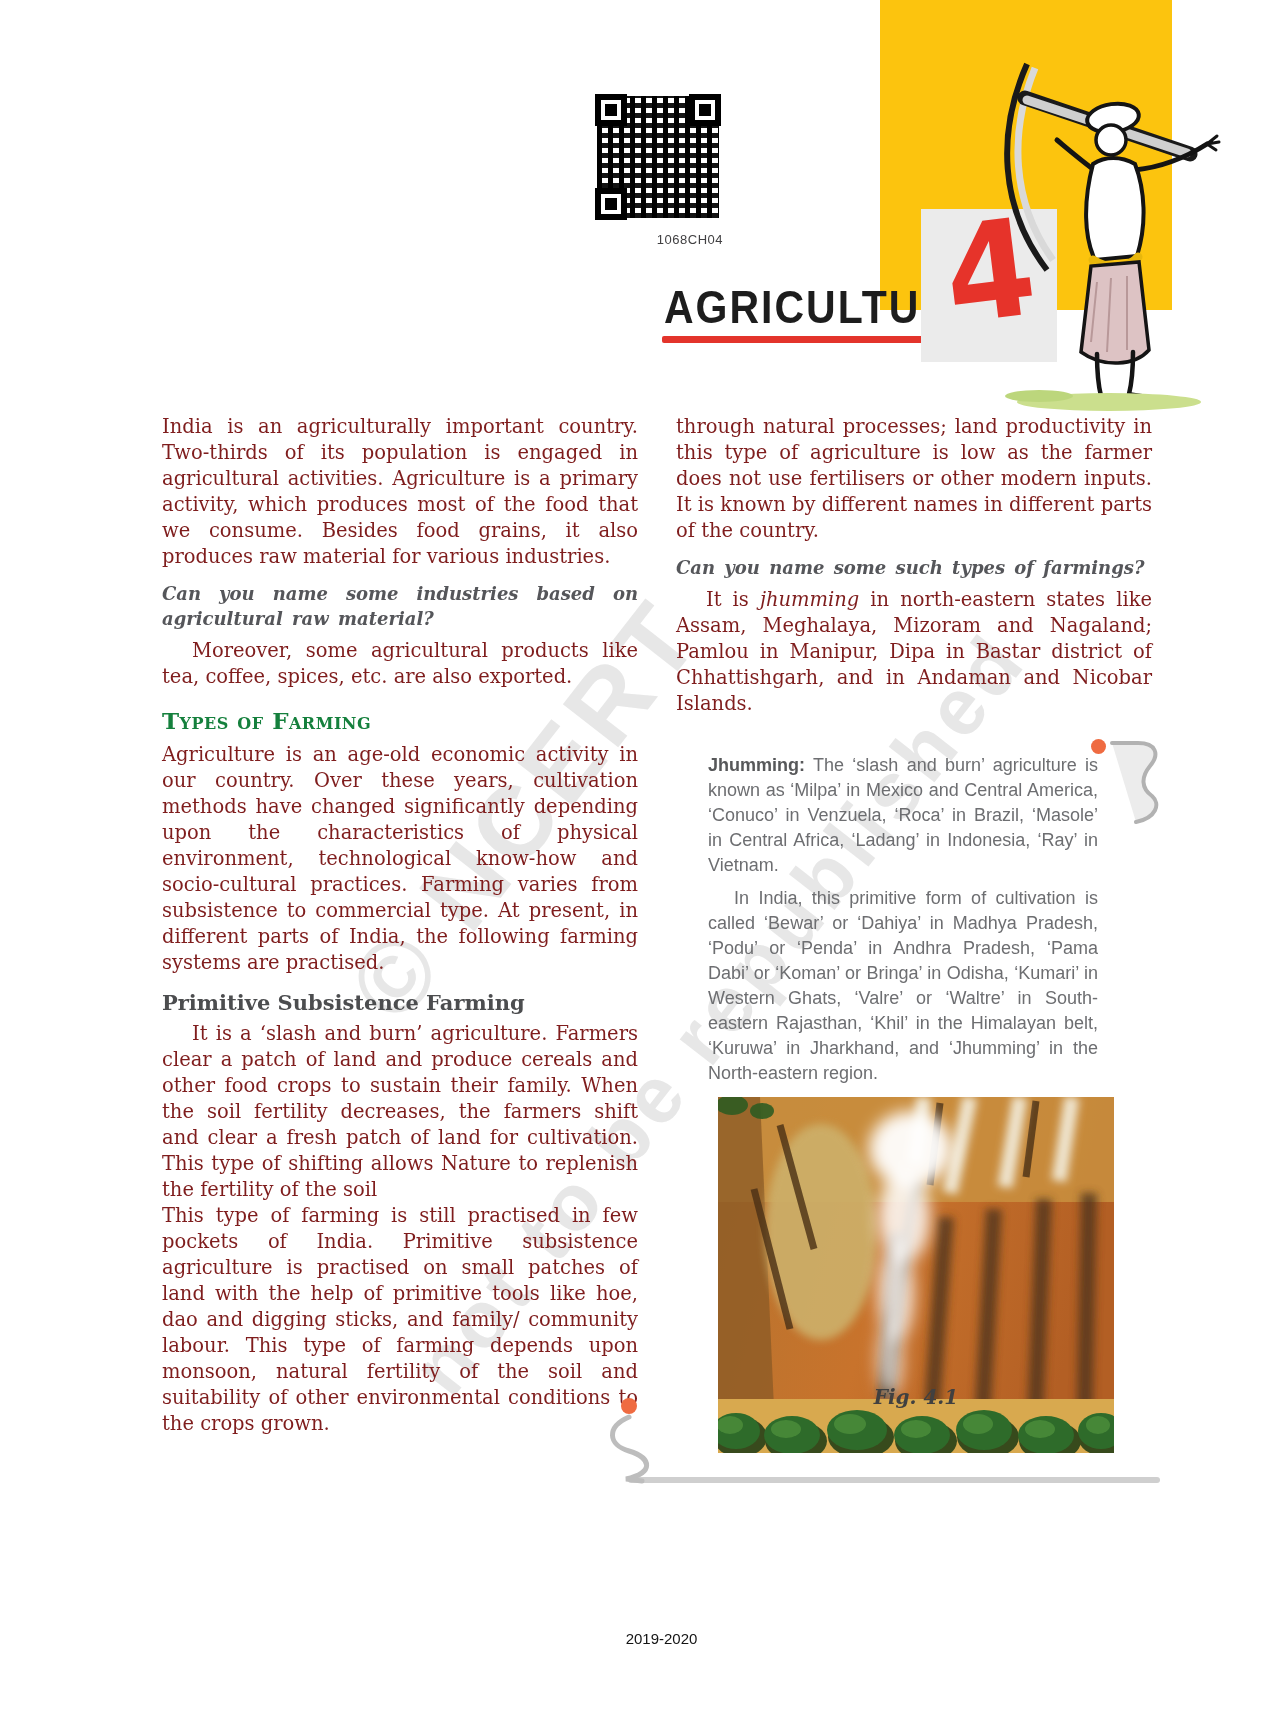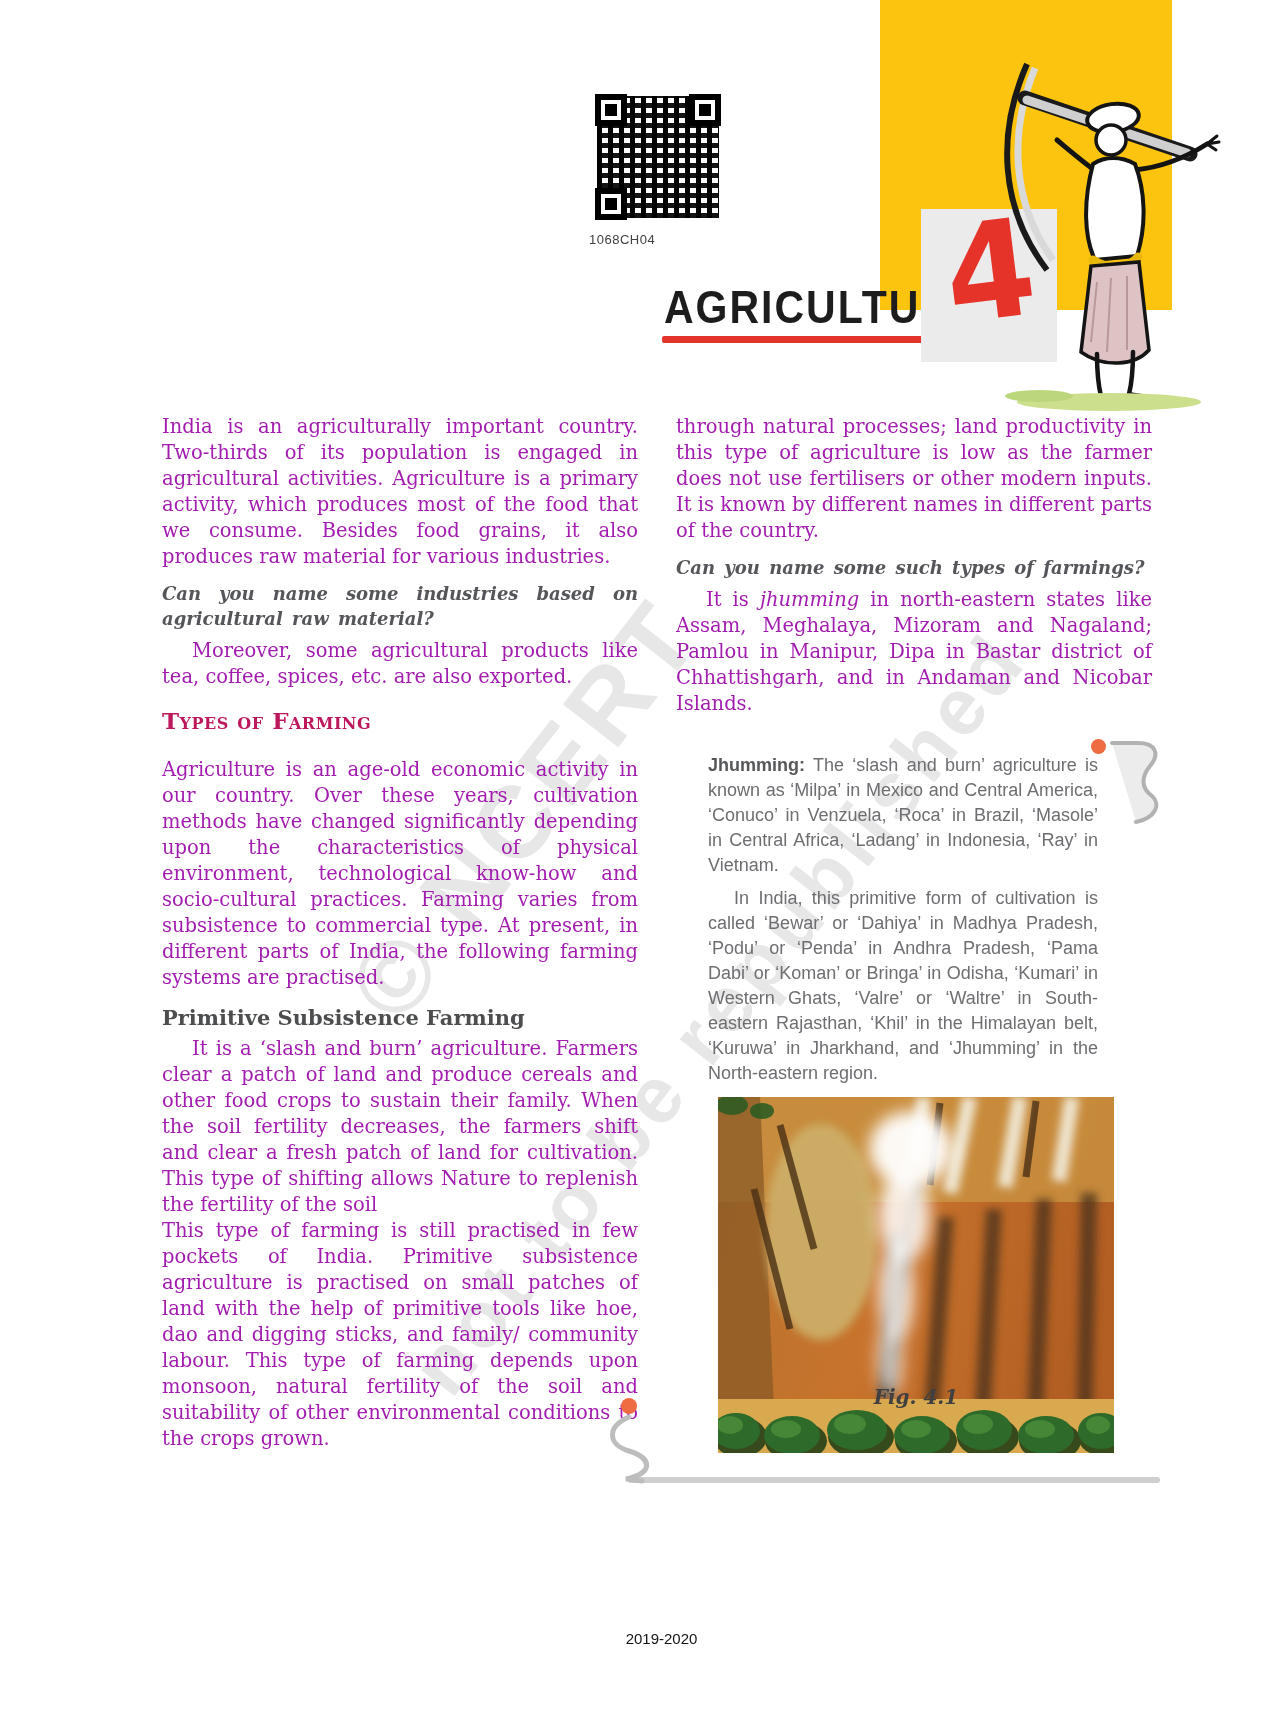--- a/index.html
+++ b/index.html
@@ -16,46 +16,46 @@
 
   
   .yellow-block{left:880px;top:0;width:292px;height:310px;background:#fcc40e;}
   .qr-wrap{left:589px;top:88px;width:134px;height:134px;background:#fff;border:2px solid #fff;}
   .qr-pattern{position:absolute;left:6px;top:6px;right:6px;bottom:6px;
       background:
         repeating-linear-gradient(0deg,rgba(0,0,0,.92) 0 5px,transparent 5px 10px),
         repeating-linear-gradient(90deg,#000 0 5px,#fff 5px 11px);}
   .qr-finder{position:absolute;width:32px;height:32px;background:#fff;border:6px solid #000;box-sizing:border-box;}
   .qr-finder>div{position:absolute;left:4px;top:4px;width:12px;height:12px;background:#000;}
-  .qr-label{left:589px;top:232px;width:134px;text-align:left;
+  .qr-label{left:589px;top:232px;width:134px;text-align:right;
       font:13px "Liberation Sans",sans-serif;color:#414042;letter-spacing:.5px;}
 
   .chapter-title{left:664px;top:282px;width:270px;
       font-family:"Liberation Sans",sans-serif;font-weight:700;font-size:41px;
       letter-spacing:2px;color:#1d1d1d;transform:scaleY(1.12);transform-origin:left top;white-space:nowrap;}
   .title-underline{left:662px;top:336px;width:264px;height:7px;background:#e3342b;border-radius:2px;}
 
   .chapter-box{left:921px;top:209px;width:136px;height:153px;background:#ebebeb;}
   .chapter-number{position:absolute;left:14px;top:-12px;width:110px;text-align:center;
       font-family:"DejaVu Sans",sans-serif;font-weight:700;font-size:128px;color:#e6332a;
       transform:rotate(-7deg) scaleY(1.05);}
 
   
   .farmer{left:985px;top:52px;width:240px;height:360px;}
 
   
   .col{position:absolute;width:476px;z-index:1;}
   .col-left{left:162px;top:414px;}
   .col-right{left:676px;top:414px;}
-  .para{margin:0;text-align:justify;font-size:19.5px;line-height:26px;color:#a21caf;}
+  .para{margin:0;text-align:justify;font-size:19.5px;line-height:26px;color:#7f1d1d;}
   .indent{text-indent:30px;}
   .question{margin:11px 0 7px;text-align:justify;font-style:italic;font-weight:700;
       font-size:18px;line-height:25px;color:#55565a;word-spacing:3px;}
-  .sc-heading{margin:17px 0 22px;font-weight:700;font-size:23px;line-height:28px;
-      font-variant:small-caps;letter-spacing:.5px;color:#be185d;}
+  .sc-heading{margin:17px 0 7px;font-weight:700;font-size:23px;line-height:28px;
+      font-variant:small-caps;letter-spacing:.5px;color:#15803d;}
   .sub-heading{margin:14px 0 5px;font-weight:700;font-size:21px;line-height:26px;color:#4c4d4f;}
 
   
   .info-box{left:700px;top:745px;width:406px;z-index:1;}
   .box-para{margin:8px;text-align:justify;font-family:"Liberation Sans",sans-serif;
       font-size:18px;line-height:25px;color:#6d6e71;}
   .box-para.indent{text-indent:26px;}
   .box-label{font-weight:700;color:#57585a;}
   .box-dot{left:1091px;top:739px;width:15px;height:15px;border-radius:50%;background:#ef6b41;z-index:2;}
   .box-bracket{left:1108px;top:734px;z-index:1;}

